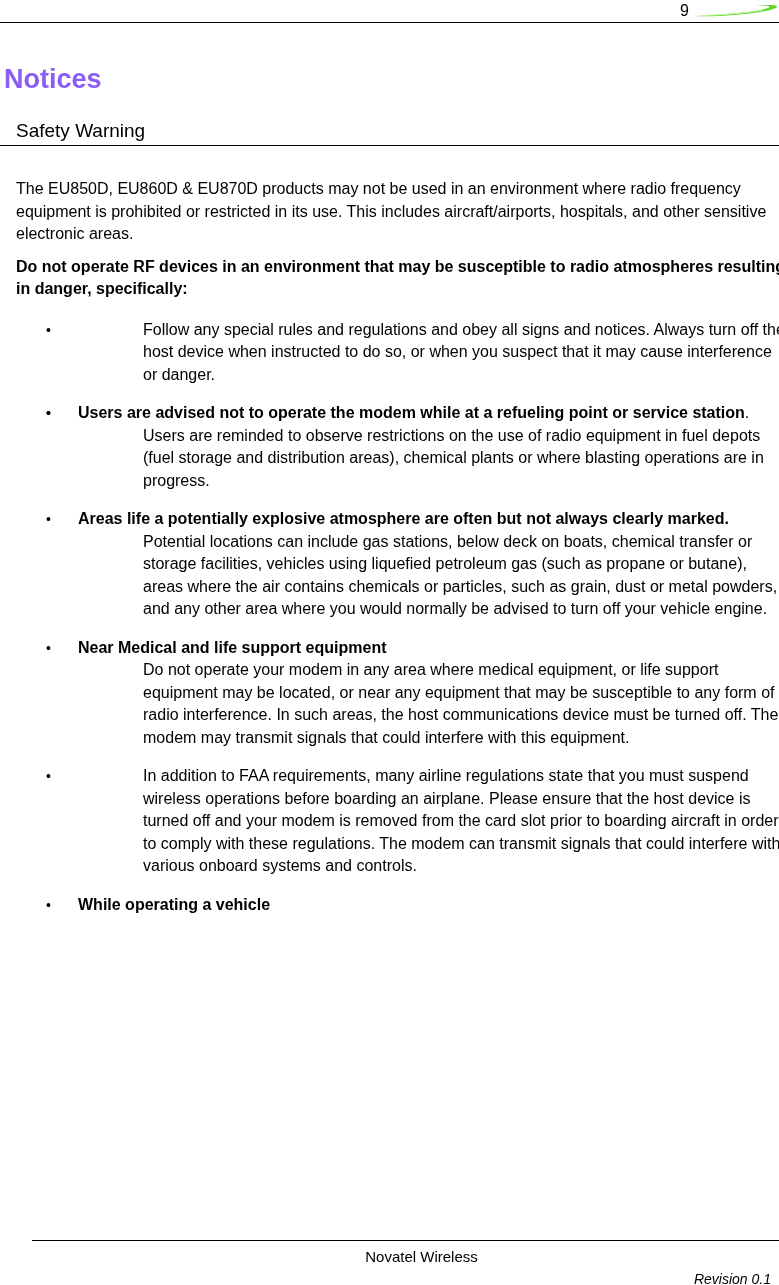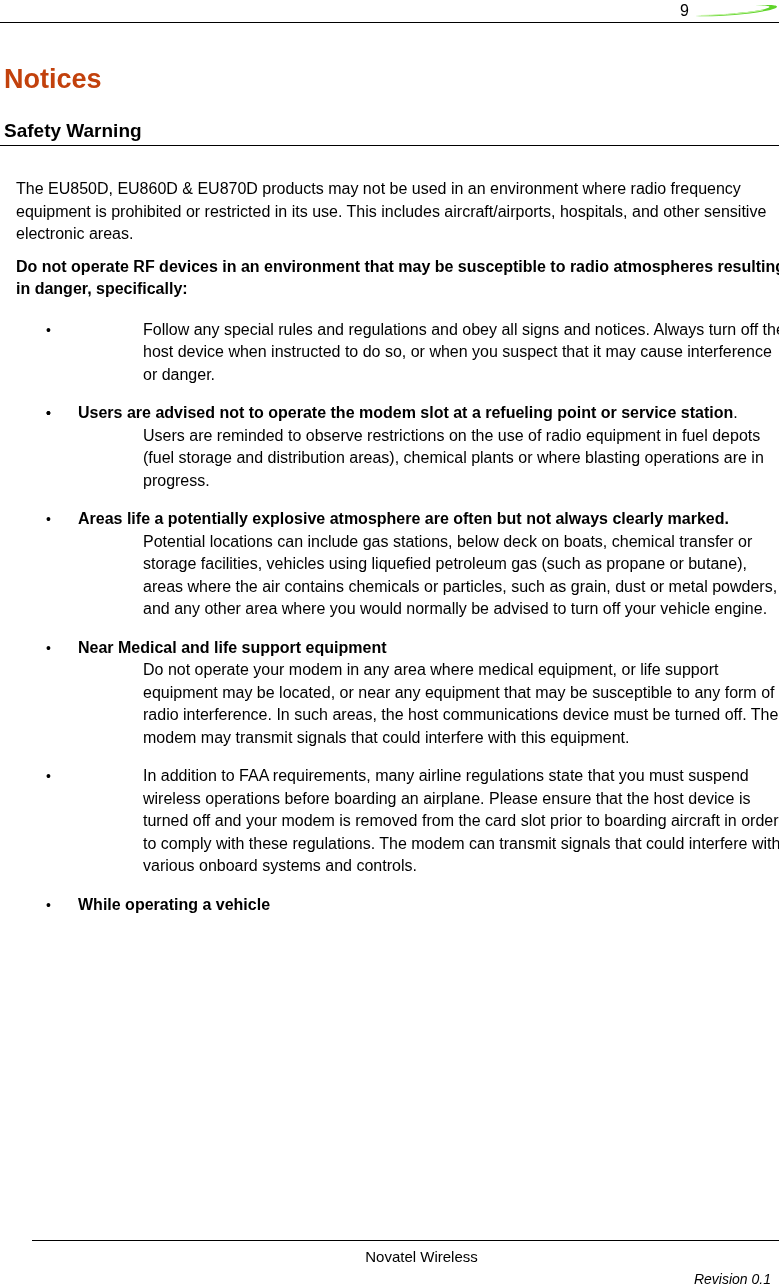--- a/index.html
+++ b/index.html
@@ -38,28 +38,28 @@
       position: absolute;
       left: 693px; top: 3px;
       width: 86px;
       height: 16px;
     }
     .title {
       position: absolute;
       left: 4px; top: 62px;
       font-size: 27px;
       font-weight: bold;
-      color: #c2410c;
+      color: #8b5cf6;
       line-height: 34px;
     }
     .section-heading {
       position: absolute;
-      left: 4px; top: 119px;
+      left: 16px; top: 119px;
       font-size: 19px;
-      font-weight: bold;
+      font-weight: normal;
       line-height: 24px;
     }
     .section-rule {
       position: absolute;
       left: 0; top: 145px;
       width: 779px;
       height: 1px;
       background: #000;
     }
     .content {
@@ -154,21 +154,21 @@
   <div class="items">
     <div class="item">
       <span class="bullet">•</span>
       <div class="item-body">Follow any special rules and regulations and obey all signs and notices. Always turn off the host device when instructed to do so, or when you suspect that it may cause interference or danger.</div>
     </div>
     <div class="item">
       <span class="bullet">•</span>
     </div>
     <div class="item">
       <span class="bullet">•</span>
-      <div class="item-title"><span>Users are advised not to operate the modem slot at a refueling point or service station</span><span class="trail">.</span></div>
+      <div class="item-title"><span>Users are advised not to operate the modem while at a refueling point or service station</span><span class="trail">.</span></div>
       <div class="item-body">Users are reminded to observe restrictions on the use of radio equipment in fuel depots (fuel storage and distribution areas), chemical plants or where blasting operations are in progress.</div>
     </div>
     <div class="item">
       <span class="bullet">•</span>
       <div class="item-title"><span>Areas life a potentially explosive atmosphere are often but not always clearly marked.</span><span class="trail"></span></div>
       <div class="item-body">Potential locations can include gas stations, below deck on boats, chemical transfer or storage facilities, vehicles using liquefied petroleum gas (such as propane or butane), areas where the air contains chemicals or particles, such as grain, dust or metal powders, and any other area where you would normally be advised to turn off your vehicle engine.</div>
     </div>
     <div class="item">
       <span class="bullet">•</span>
       <div class="item-title"><span>Near Medical and life support equipment</span><span class="trail"></span></div>

